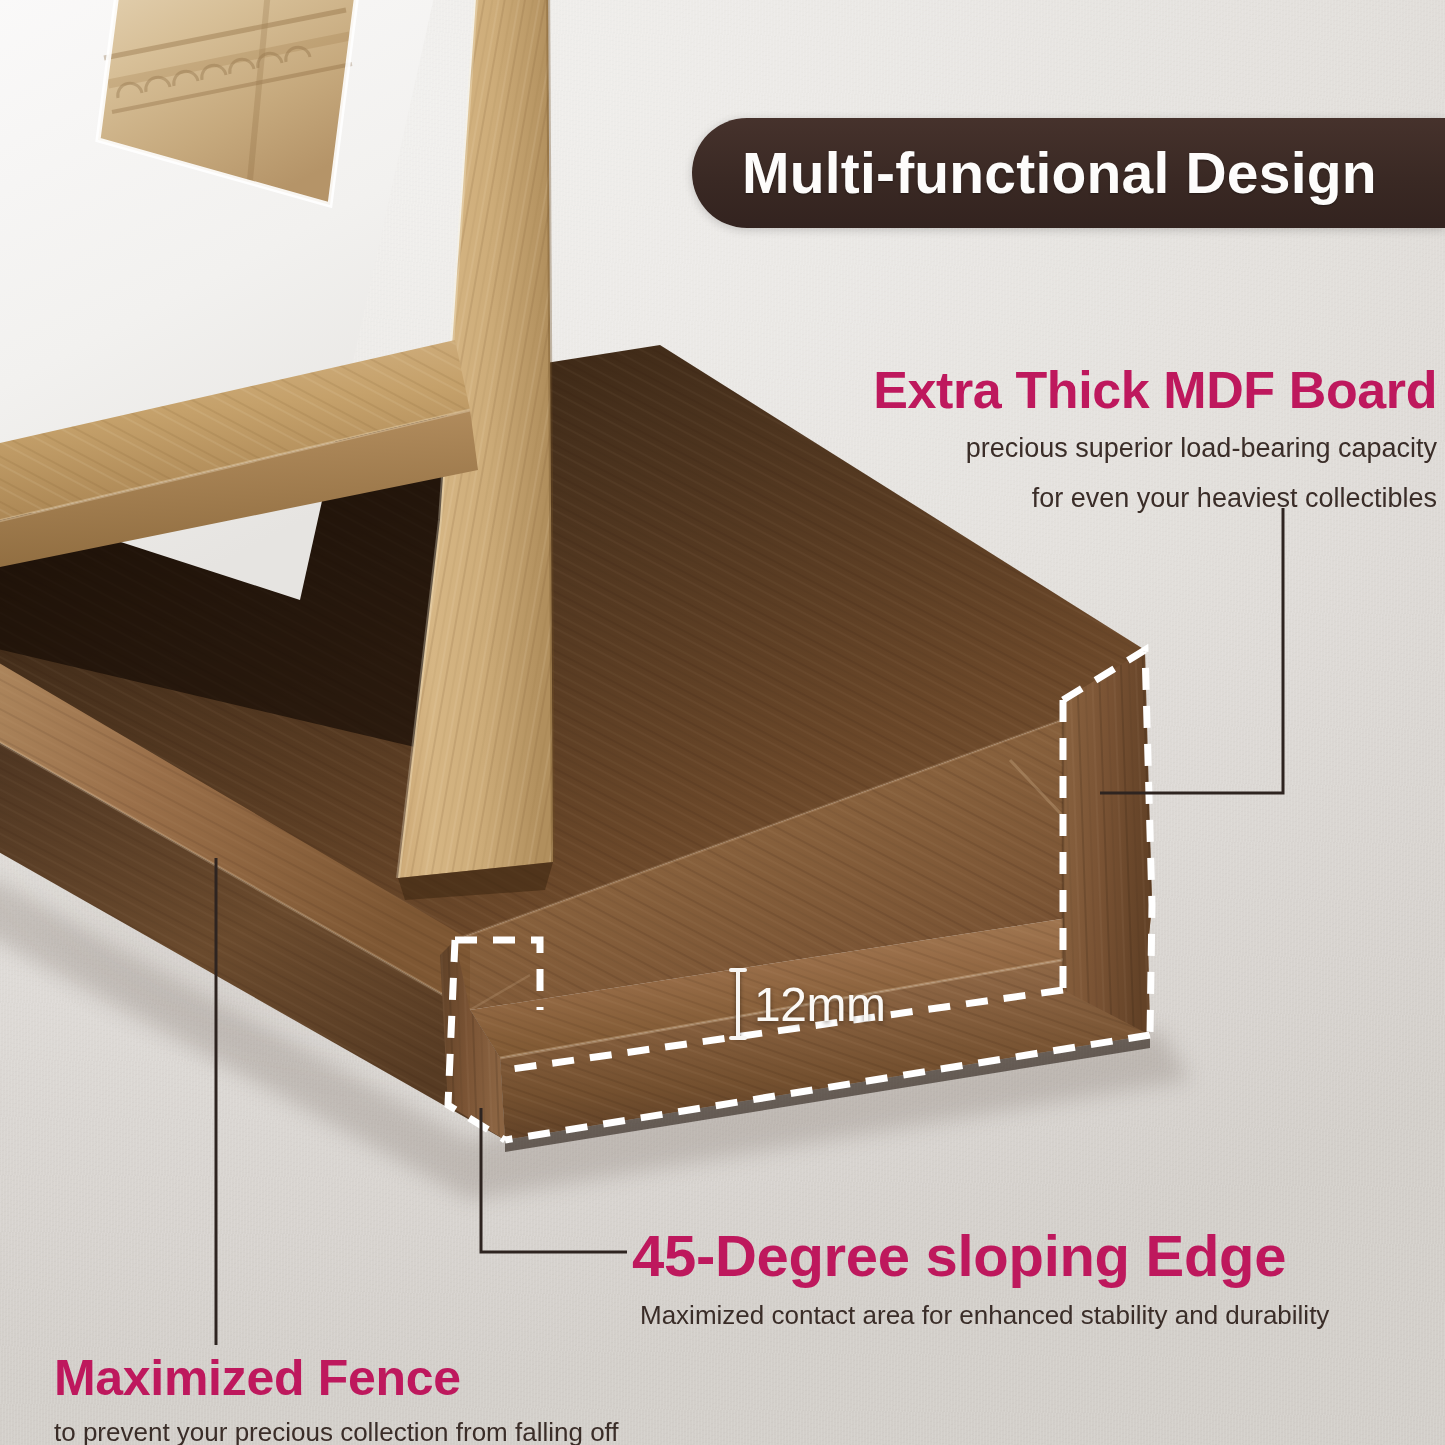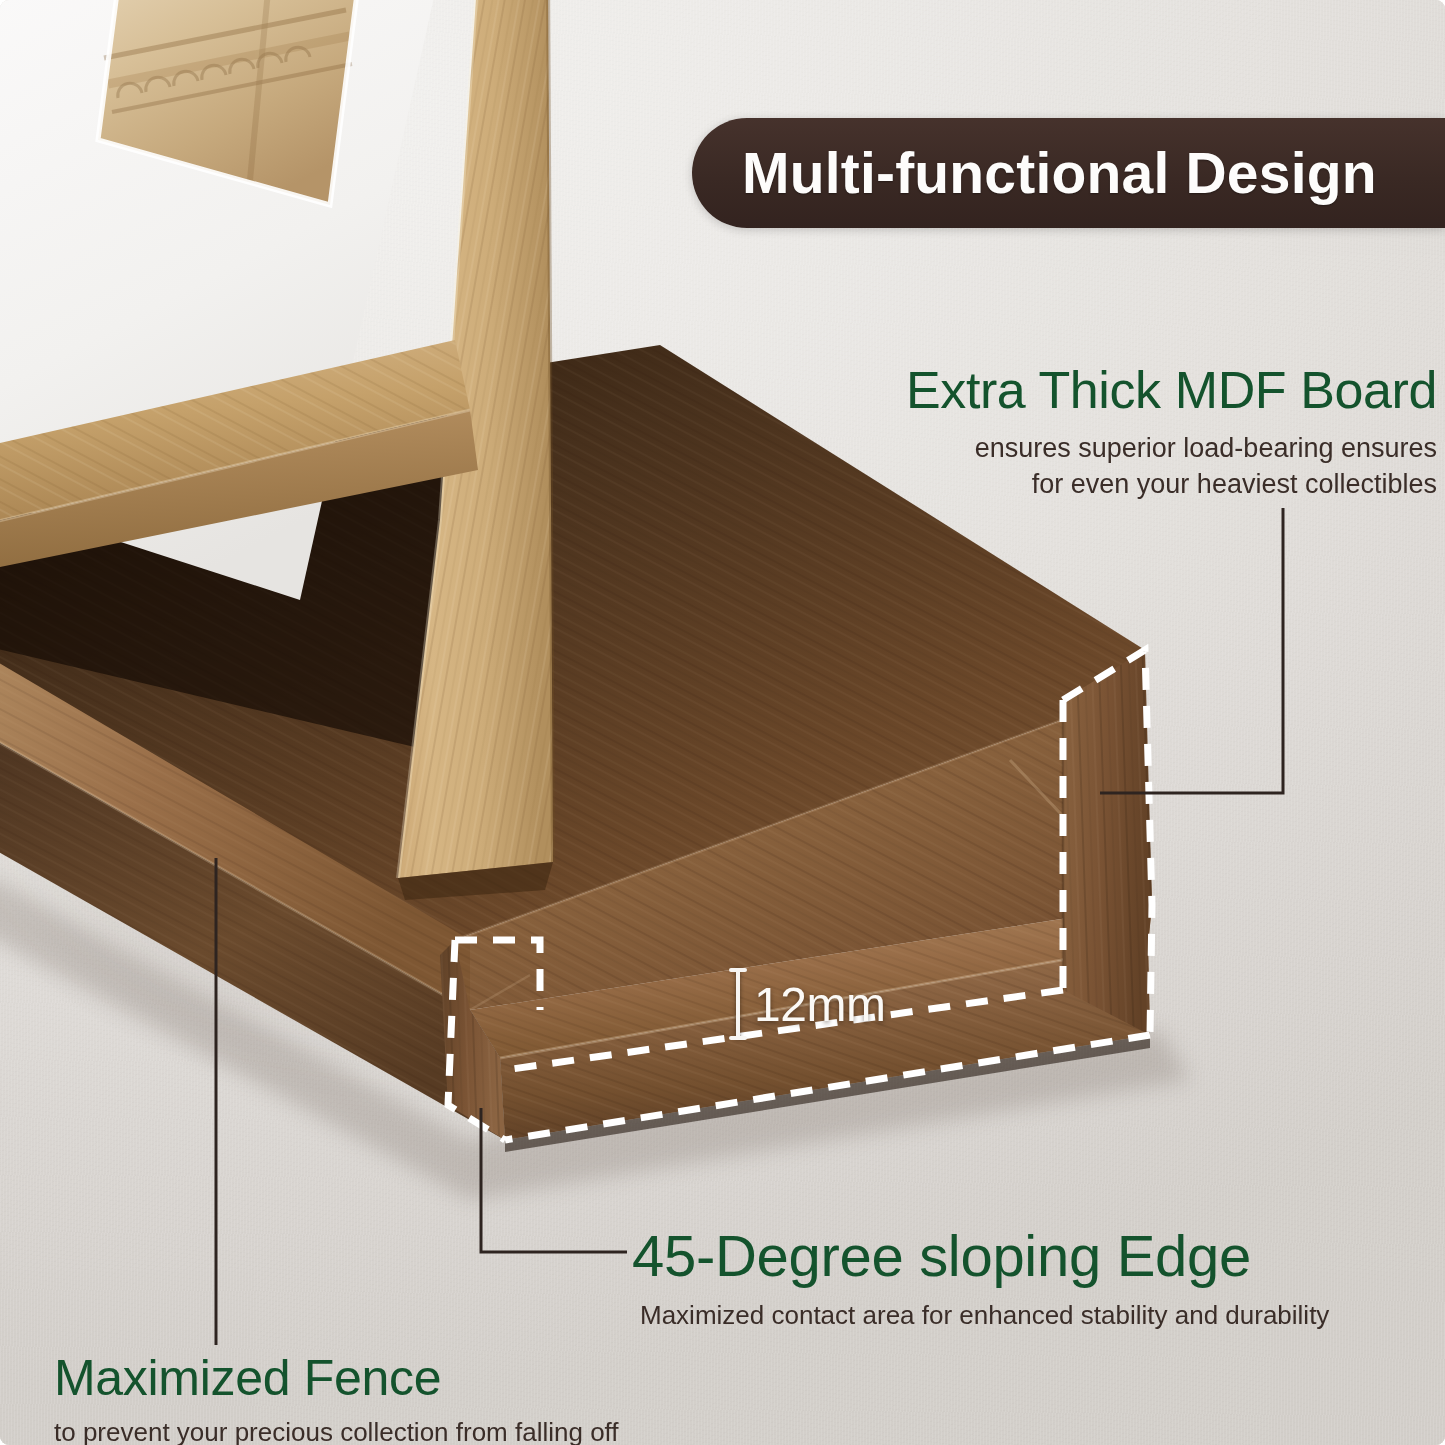--- a/index.html
+++ b/index.html
@@ -4,21 +4,20 @@
 <title>Multi-functional Design</title>
 <style>
   html,body{margin:0;padding:0;background:#ffffff;}
   body{font-family:"Liberation Sans","DejaVu Sans",sans-serif;}
 
   #stage{
     position:relative;
     width:1445px;height:1445px;
     overflow:hidden;
     background:#dedbd7;
-    border-radius:9px;
   }
 
   
   .wall{
     position:absolute;inset:0;
     background:
       radial-gradient(130% 90% at 18% 6%, #f3f2f0 0%, #eceae7 28%, #e3e0dc 55%, #d9d5d1 80%, #d2cec9 100%),
       linear-gradient(160deg,#eeece9 0%,#e4e1dd 45%,#d8d4cf 100%);
   }
   .wall-noise{
@@ -53,22 +52,22 @@
     font-size:57px;
     font-weight:700;
     letter-spacing:.2px;
     margin-left:50px;
     white-space:nowrap;
     text-shadow:0 1px 2px rgba(0,0,0,.35);
   }
 
   .callout{position:absolute;}
   .callout .title{
-    color:#14532d;
-    font-weight:400;
+    color:#be185d;
+    font-weight:700;
     white-space:nowrap;
     line-height:1.05;
   }
   .callout .sub{
     color:#3a2d28;
     font-weight:400;
     line-height:1.28;
     white-space:nowrap;
   }
 
@@ -339,22 +338,22 @@
       </g>
     </svg>
   </div>
 
   <div class="banner">
     <span class="banner-text">Multi-functional Design</span>
   </div>
 
   <div class="callout" id="co-mdf">
     <div class="title">Extra Thick MDF Board</div>
-    <div class="sub">ensures superior load-bearing ensures</div>
-    <div class="sub" style="margin-top:2px;">for even your heaviest collectibles</div>
+    <div class="sub">precious superior load-bearing capacity</div>
+    <div class="sub" style="margin-top:16px;">for even your heaviest collectibles</div>
   </div>
 
   <div class="callout" id="co-45">
     <div class="title">45-Degree sloping Edge</div>
     <div class="sub">Maximized contact area for enhanced stability and durability</div>
   </div>
 
   <div class="callout" id="co-fence">
     <div class="title">Maximized Fence</div>
     <div class="sub">to prevent your precious collection from falling off</div>

